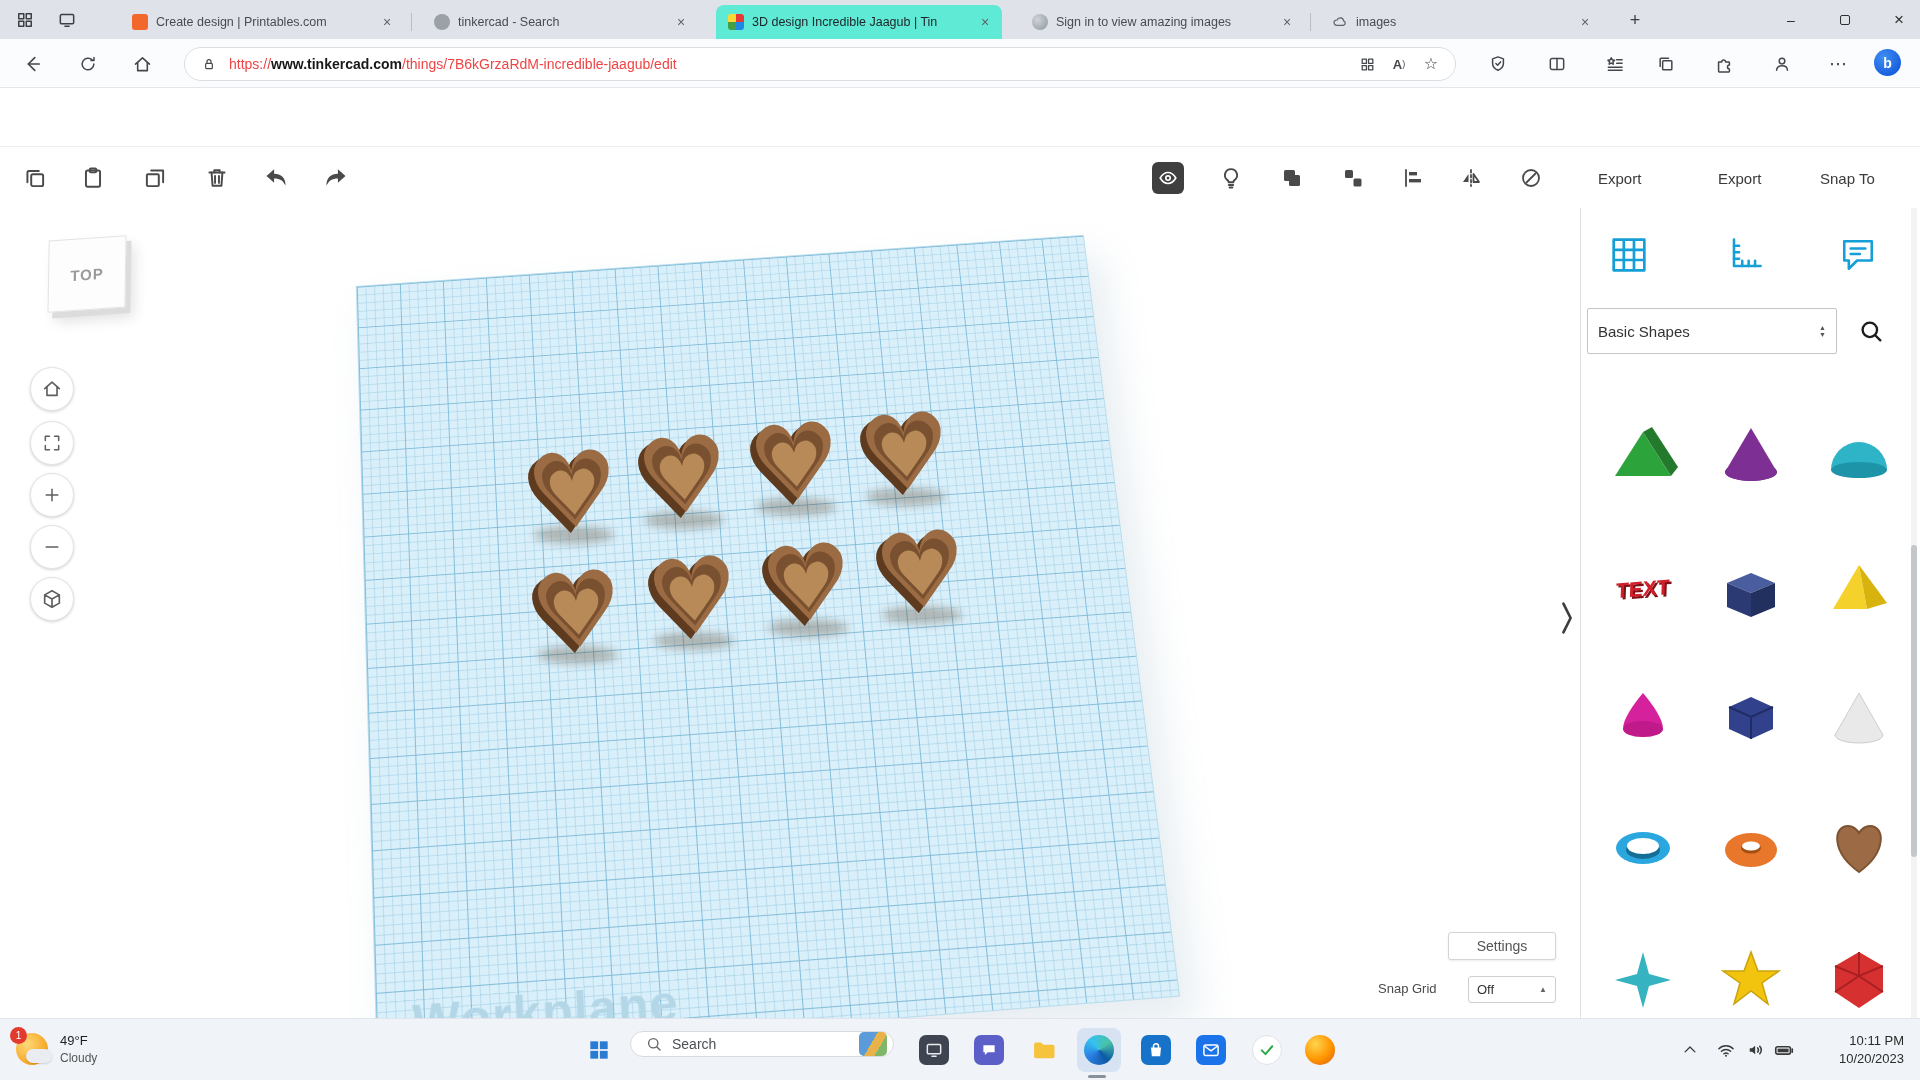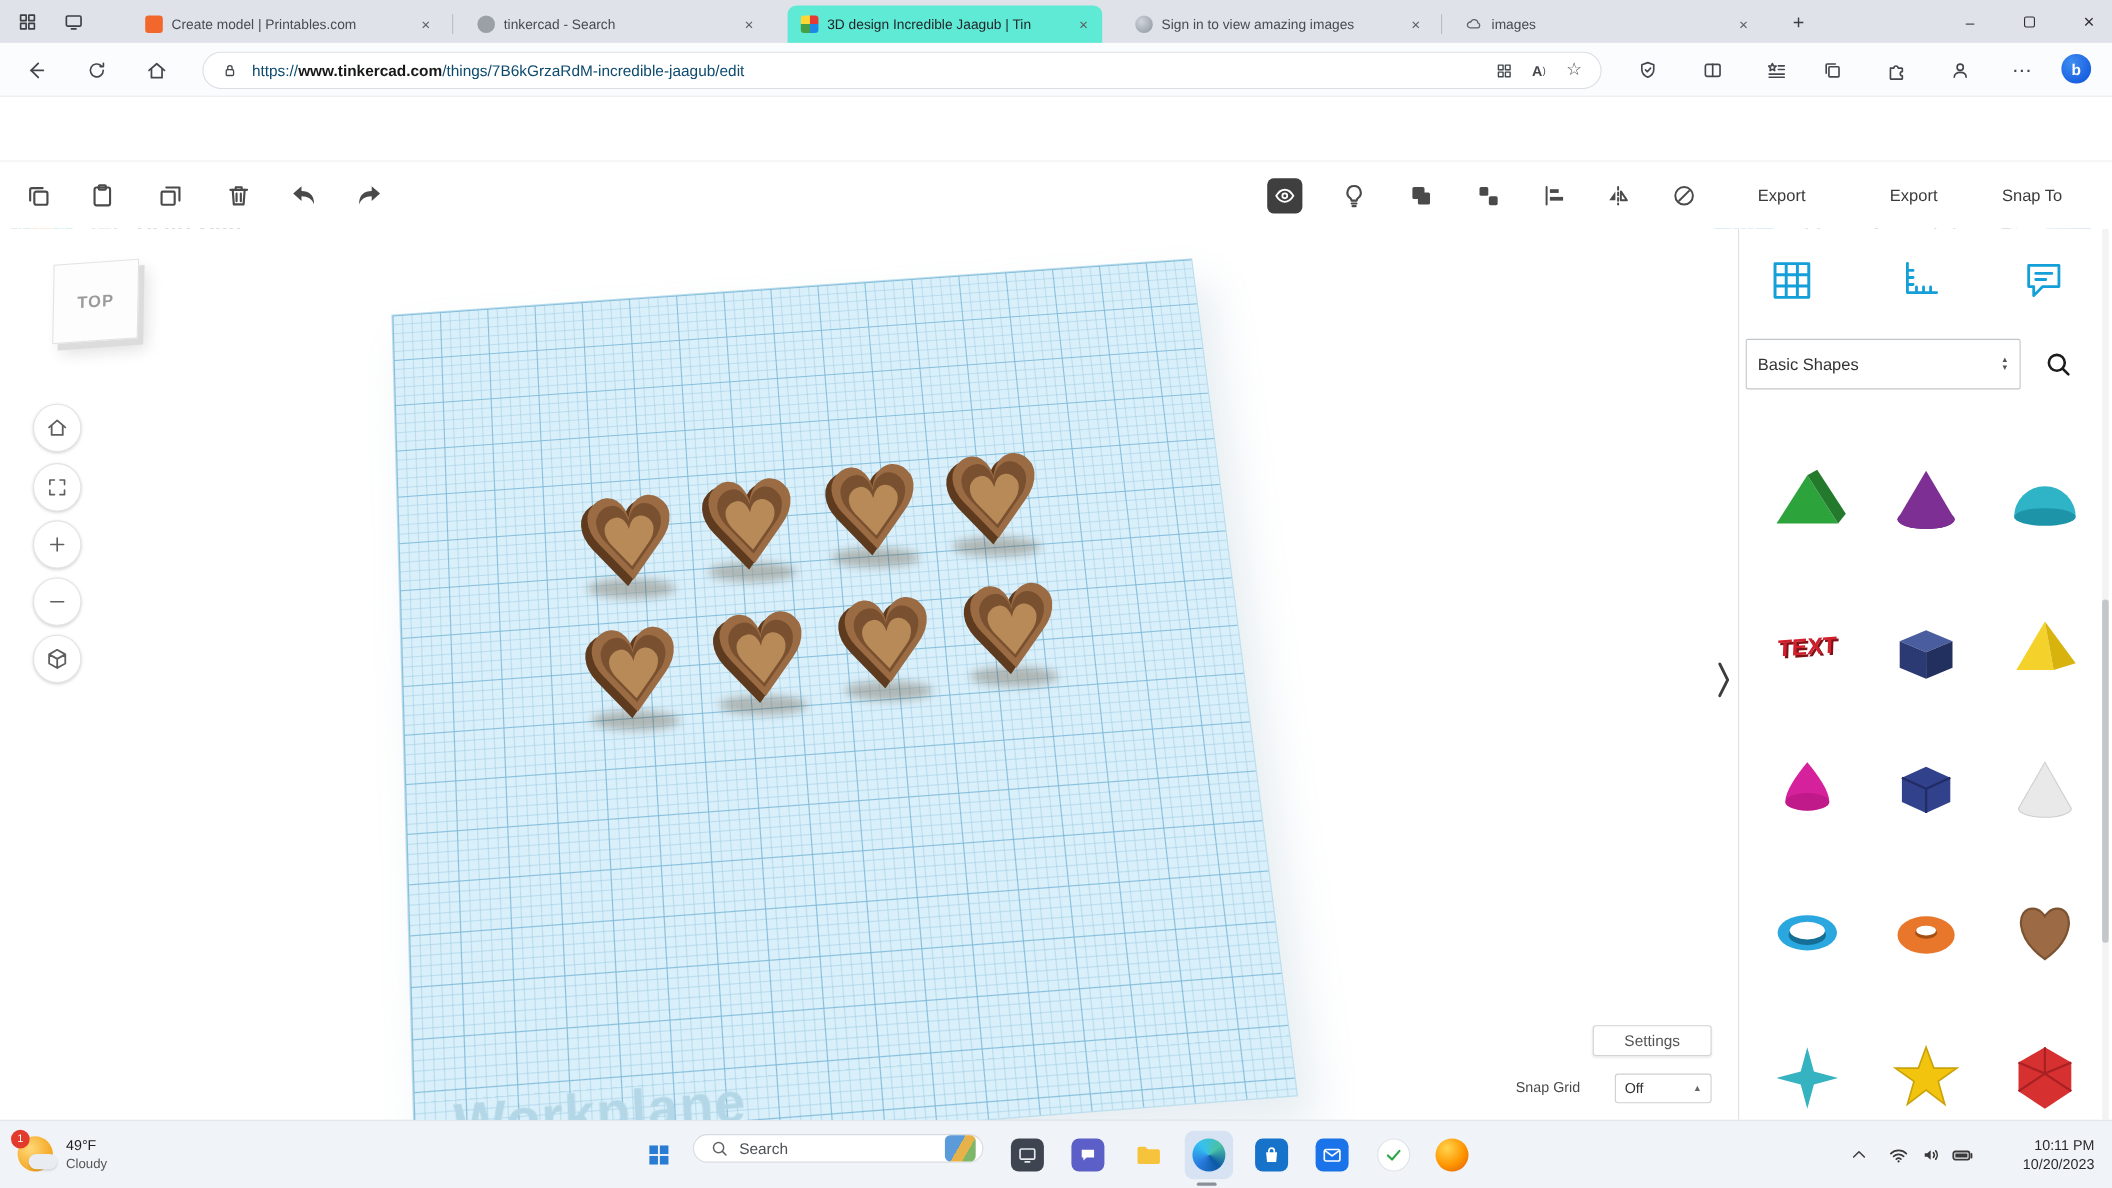--- a/index.html
+++ b/index.html
@@ -18,21 +18,21 @@
 .favicon{width:16px;height:16px;border-radius:3px;flex:none}
 .tabdiv{position:absolute;top:13px;width:1px;height:18px;background:#b9bec6}
 .winctl{position:absolute;top:0;width:50px;height:39px;display:flex;align-items:center;justify-content:center;color:#2f2f2f;font-size:14px}
 .maxsq{width:10px;height:10px;border:1.3px solid #2f2f2f;border-radius:2px}
 
 
 #navbar{position:absolute;left:0;top:39px;width:1920px;height:49px;background:#fbfcfe;border-bottom:1px solid #e3e6ea}
 .navbtn{position:absolute;top:11px;width:28px;height:28px;color:#43474c;display:flex;align-items:center;justify-content:center;border-radius:6px}
 #addrpill{position:absolute;left:184px;top:8px;width:1272px;height:34px;background:#fff;border:1px solid #dbdfe4;border-radius:17px;display:flex;align-items:center;padding:0 12px;gap:8px}
 #addrpill .url{font-size:14px;white-space:nowrap;overflow:hidden;flex:1}
-.url .dim{color:#0c4a6e}.url .dom{color:#17181a;font-weight:bold}
+.url .dim{color:#ef4444}.url .dom{color:#17181a;font-weight:bold}
 .pillic{width:24px;height:24px;color:#44484d;display:flex;align-items:center;justify-content:center;flex:none}
 .aloud{font-size:13px;font-weight:bold;color:#44484d}
 .aloud sup{font-size:9px;font-weight:normal}
 .star{font-size:16px;color:#44484d;line-height:1}
 #bingav{position:absolute;left:1874px;top:10px;width:27px;height:27px;border-radius:50%;background:radial-gradient(circle at 35% 30%,#3f8df2,#0b4fd8);color:#fff;font-size:14px;font-weight:bold;display:flex;align-items:center;justify-content:center}
 
 
 #tkheader{position:absolute;left:0;top:88px;width:1920px;height:59px;background:#fff;border-bottom:1px solid #ececec}
 #tklogo{position:absolute;left:10px;top:94px;width:56px;height:48px;display:grid;grid-template-columns:repeat(3,1fr);grid-template-rows:repeat(3,1fr);gap:1px;background:#fff}
 #tklogo b{display:flex;align-items:center;justify-content:center;color:#fff;font-size:9px;font-weight:bold}
@@ -329,21 +329,21 @@
         </svg>
       </span>
     <span class="tbicon" style="left:54px">
         <svg class="ic" width="20" height="20">
           <use href="#i-mon"></use>
         </svg>
       </span>
 
     <div class="tab" style="left:120px;width:284px">
       <span class="favicon" style="background:#f2682c"></span>
-      <span class="title">Create model | Printables.com</span>
+      <span class="title">Create design | Printables.com</span>
       <span class="close">×</span>
     </div>
     <span class="tabdiv" style="left:411px"></span>
     <div class="tab" style="left:422px;width:276px">
       <span class="favicon" style="background:#9aa0a6;border-radius:50%"></span>
       <span class="title">tinkercad - Search</span>
       <span class="close">×</span>
     </div>
     <div class="tab active" style="left:716px;width:286px">
       <span class="favicon" style="background:conic-gradient(#e53935 0 25%,#1e88e5 0 50%,#43a047 0 75%,#fdd835 0)"></span>

